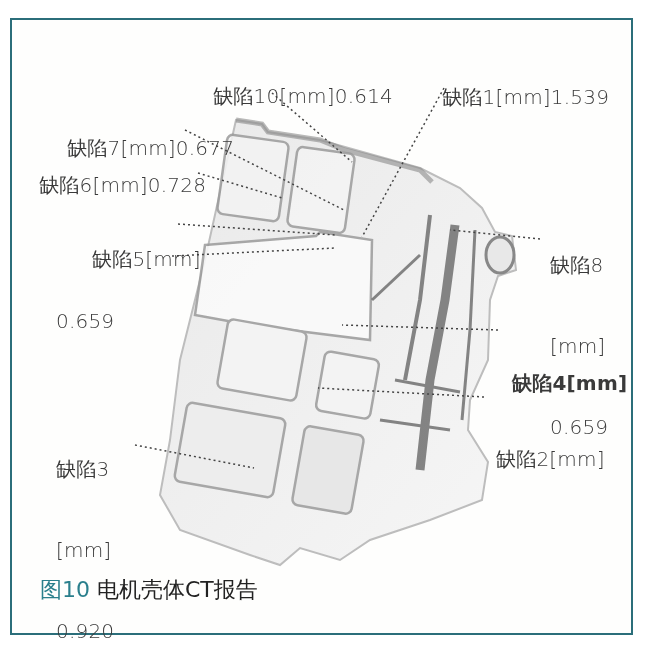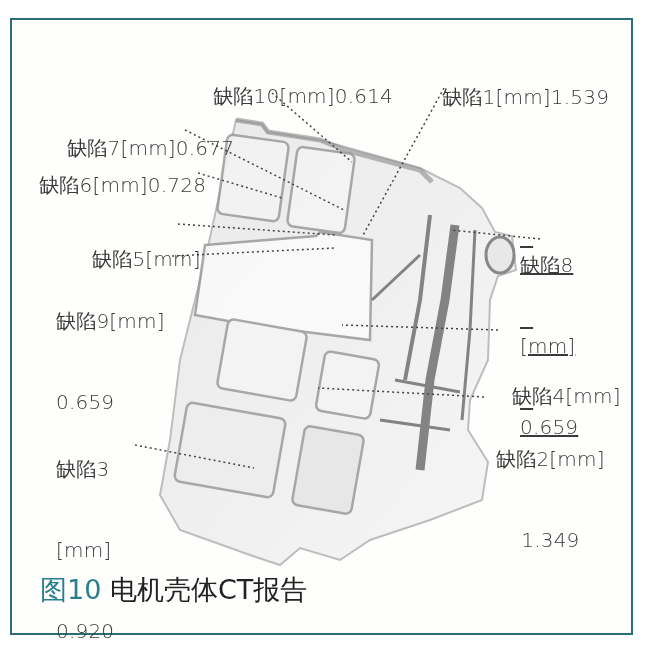--- a/index.html
+++ b/index.html
@@ -3,21 +3,21 @@
 <meta charset="utf-8">
 <style>
   html, body { margin:0; padding:0; background:#ffffff; }
   body { width:670px; height:670px; position:relative; overflow:hidden;
          font-family:"DejaVu Sans", "Liberation Sans", sans-serif; }
   .frame { position:absolute; left:10px; top:18px; width:623px; height:617px;
            border:2px solid #2b6e7a; box-sizing:border-box; background:#fefefd; }
   .figure { position:absolute; left:0; top:0; width:670px; height:670px; }
   .label { position:absolute; color:#3a3a3a; font-size:20px; line-height:27px;
            font-weight:300; white-space:pre; letter-spacing:0.2px; }
-  .caption { position:absolute; left:40px; top:573px; font-size:27px; line-height:34px;
+  .caption { position:absolute; left:40px; top:573px; font-size:22px; line-height:34px;
              color:#222; font-weight:400; }
   .caption .fig-no { color:#2a7f8c; }
 </style>
 </head>
 <body>
 
 <div class="frame"></div>
 
 <svg class="figure" viewBox="0 0 670 670">
   <defs>
@@ -74,34 +74,32 @@
 <div class="label" style="left:54px; top:108px;">
   <span>缺陷7[mm]0.677</span>
 </div>
 <div class="label" style="left:26px; top:145px;text-align:right;">
   <span>缺陷6[mm]0.728</span>
 </div>
 <div class="label" style="left:56px; top:192px;margin-left:36px;">
   <div>缺陷5[mm]</div>
 </div>
 <div class="label" style="left:56px; top:254px;">
-  <div>缺陷9[mm]</div>
   <div>0.659</div>
 </div>
-<div class="label" style="left:520px; top:198px;text-decoration:underline;">
+<div class="label" style="left:550px; top:198px;">
   <div>缺陷8</div>
   <div>[mm]</div>
   <div>0.659</div>
 </div>
-<div class="label" style="left:512px; top:329px;">
+<div class="label" style="left:512px; top:316px;font-weight:bold;">
   <div>缺陷4[mm]</div>
 </div>
-<div class="label" style="left:496px; top:392px;text-align:center;">
+<div class="label" style="left:496px; top:392px;">
   <div>缺陷2[mm]</div>
-  <div>1.349</div>
 </div>
 <div class="label" style="left:56px; top:402px;">
   <div>缺陷3</div>
   <div>[mm]</div>
   <div>0.920</div>
 </div>
 
 <div class="caption">
   <span class="fig-no">图10</span><span> 电机壳体CT报告</span>
 </div>

